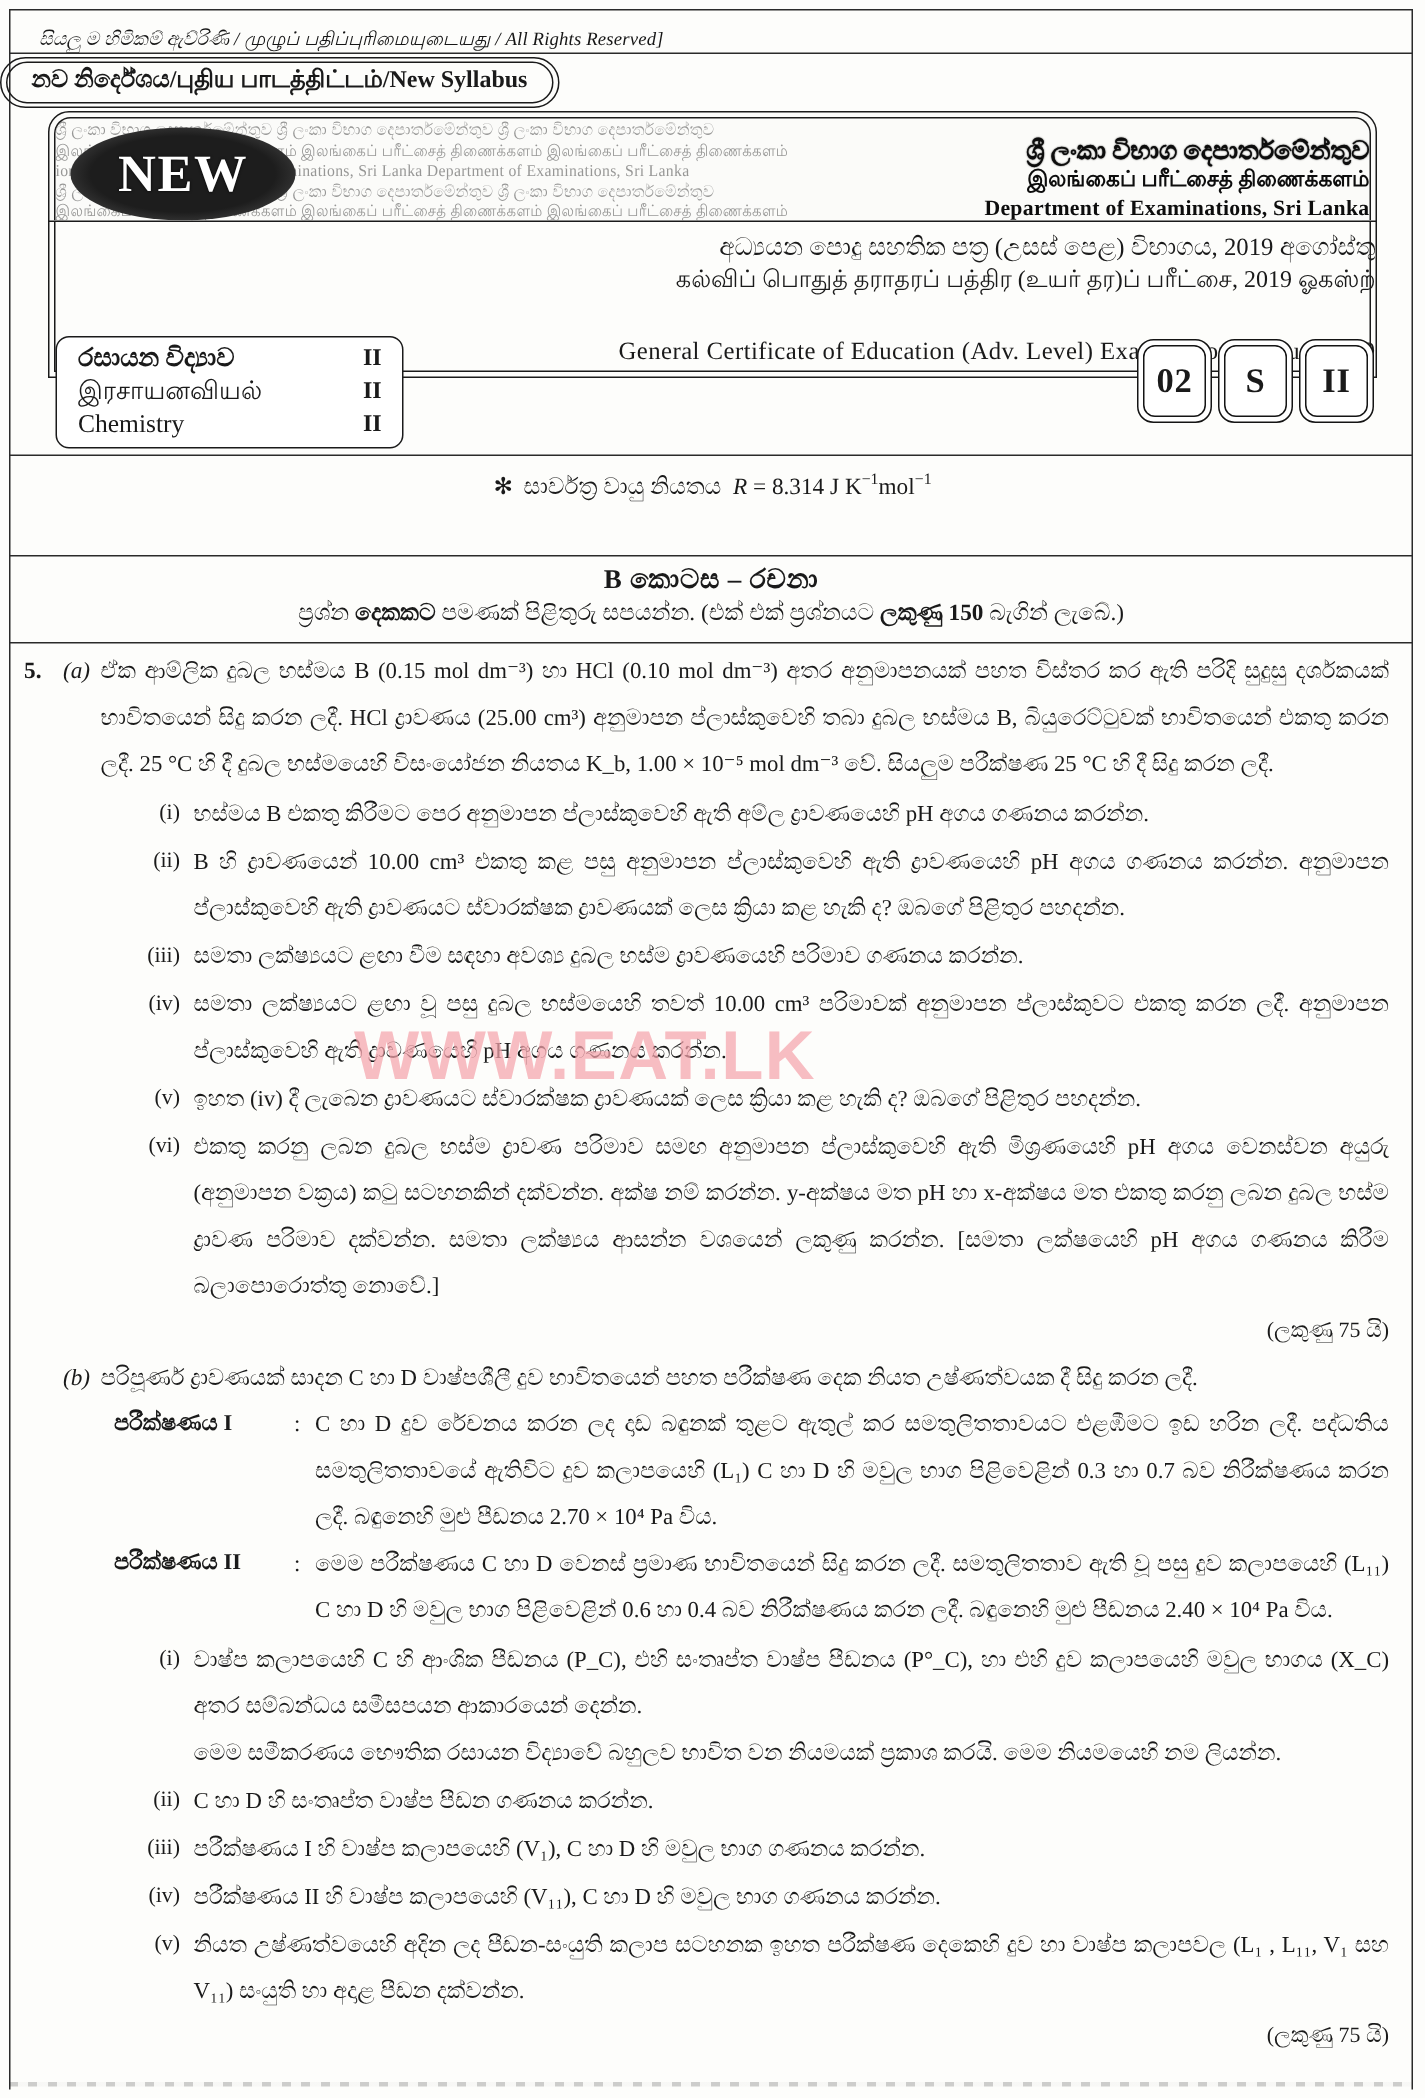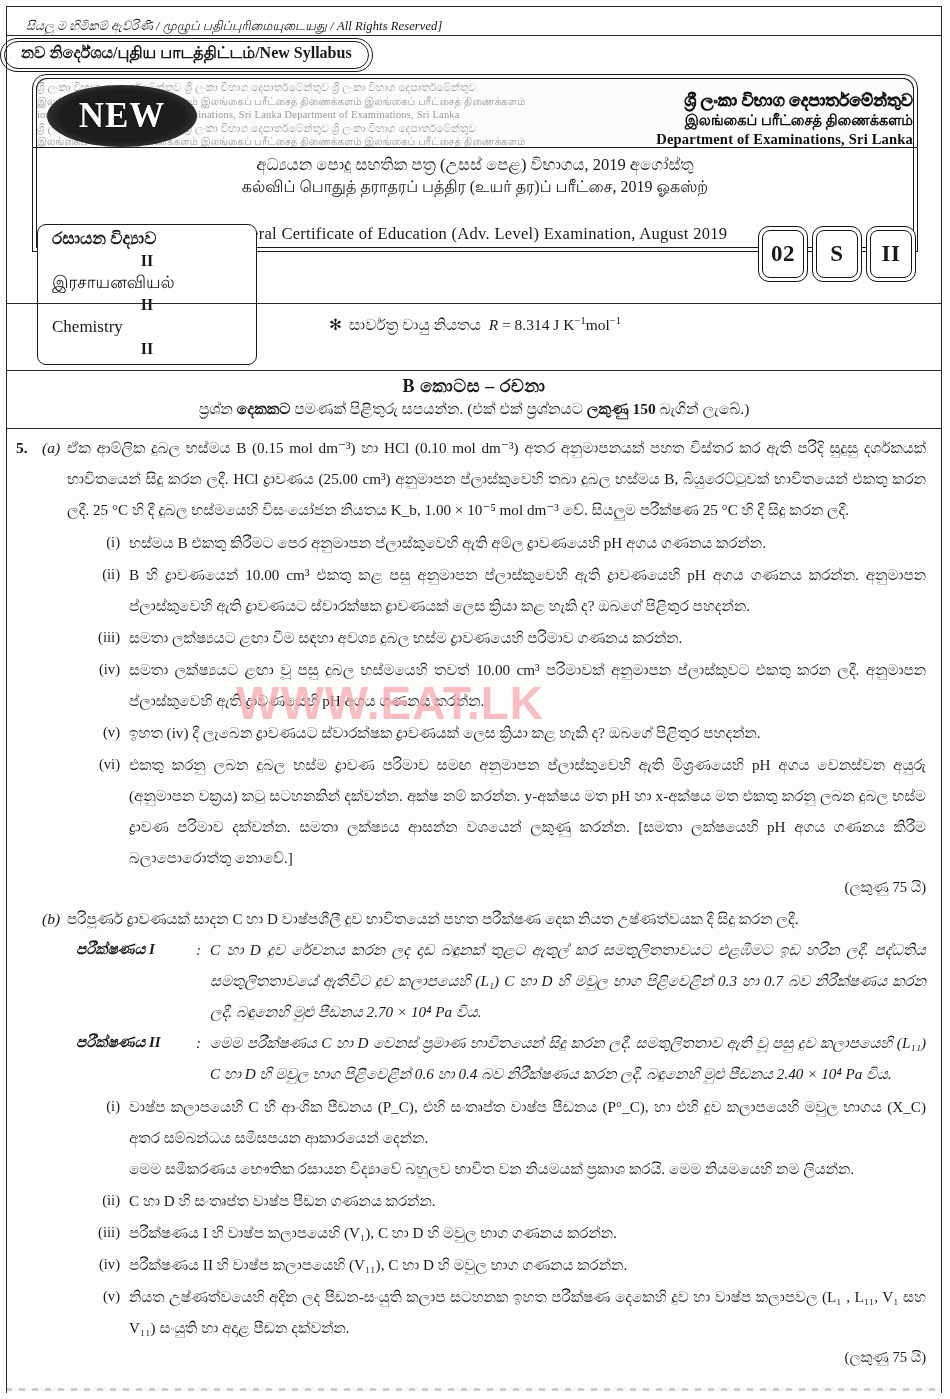--- a/index.html
+++ b/index.html
@@ -159,21 +159,21 @@
   
   .exam-title-box {
     position: absolute;
     left: 32px; top: 148px;
     width: 886px;
     box-sizing: border-box;
     border-left: 1.4px solid #1a1a1a;
     border-right: 1.4px solid #1a1a1a;
     border-bottom: 1.4px solid #1a1a1a;
     padding: 6px 0 6px 0;
-    text-align: center;
+    text-align: right;
   }
   .exam-title-box .inner-rule {
     position: absolute;
     left: 3px; right: 3px; top: 0; bottom: 3px;
     border-left: 1px solid #1a1a1a;
     border-right: 1px solid #1a1a1a;
     border-bottom: 1px solid #1a1a1a;
     pointer-events: none;
   }
   .exam-line-si { font-size: 16.5px; line-height: 22px; font-weight: 500; }
@@ -190,24 +190,23 @@
   .subject-box {
     position: absolute;
     left: 5px; top: 0;
     border: 1.4px solid #1a1a1a;
     border-radius: 9px;
     padding: 3px 14px 4px 14px;
     background: #fff;
   }
   .subject-line {
     display: flex;
-    align-items: center;
+    align-items: flex-end;
     line-height: 22px;
     white-space: nowrap;
-    flex-direction: column;
   }
   .subject-name { width: 190px; font-size: 17px; }
   .subject-name.si { font-weight: bold; }
   .subject-name.en { font-size: 17px; }
   .subject-num { font-size: 16px; font-weight: bold; }
 
   .code-boxes {
     position: absolute;
     right: 2px; top: 2px;
     display: flex;
@@ -308,21 +307,21 @@
     font-size: 14.6px;
   }
   .subtext { flex: 1 1 auto; text-align: justify; }
 
   .marks {
     text-align: right;
     font-size: 14.6px;
     margin-top: -2px;
   }
 
-  .exp-block { margin-left: 60px; font-style: italic; }
+  .exp-block { margin-left: 60px; }
   .exp-row { display: flex; align-items: flex-start; }
   .exp-label {
     flex: 0 0 120px;
     width: 120px;
     font-weight: bold;
     font-size: 15px;
   }
   .exp-colon { flex: 0 0 14px; width: 14px; }
   .exp-text { flex: 1 1 auto; text-align: justify; }
 

